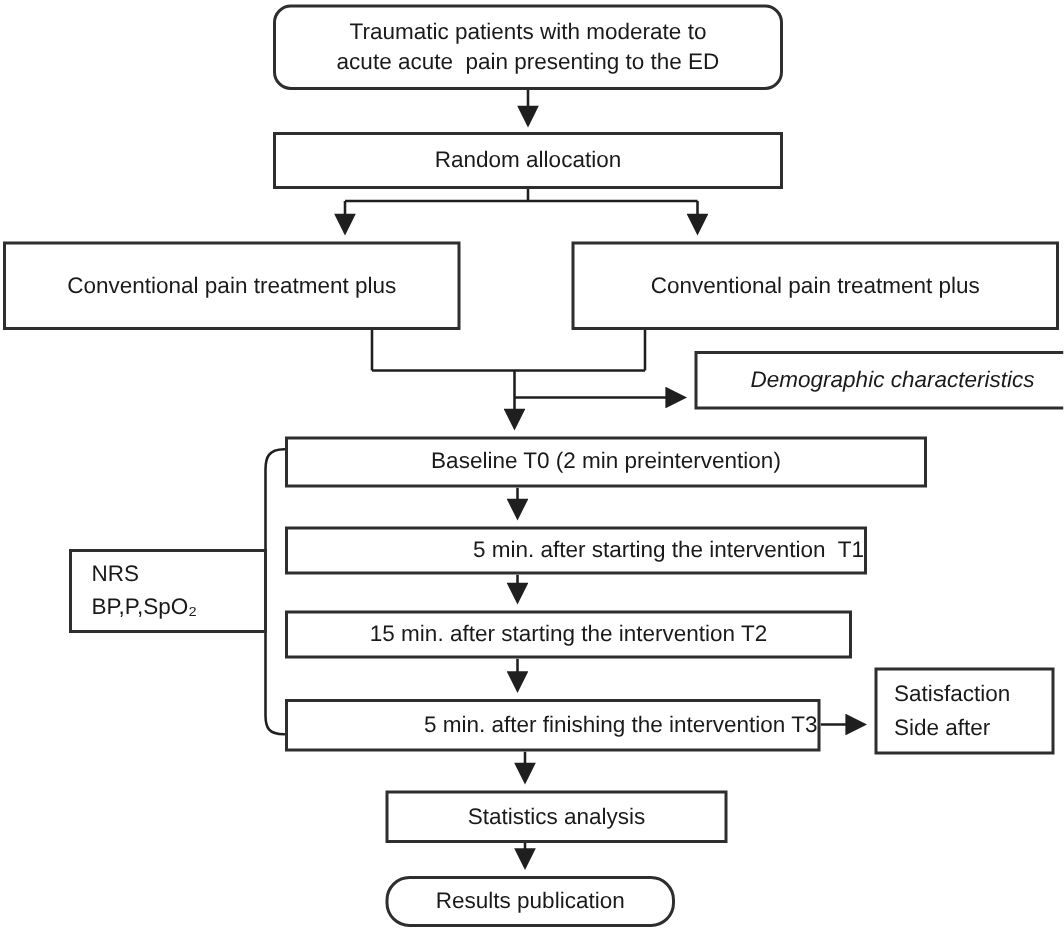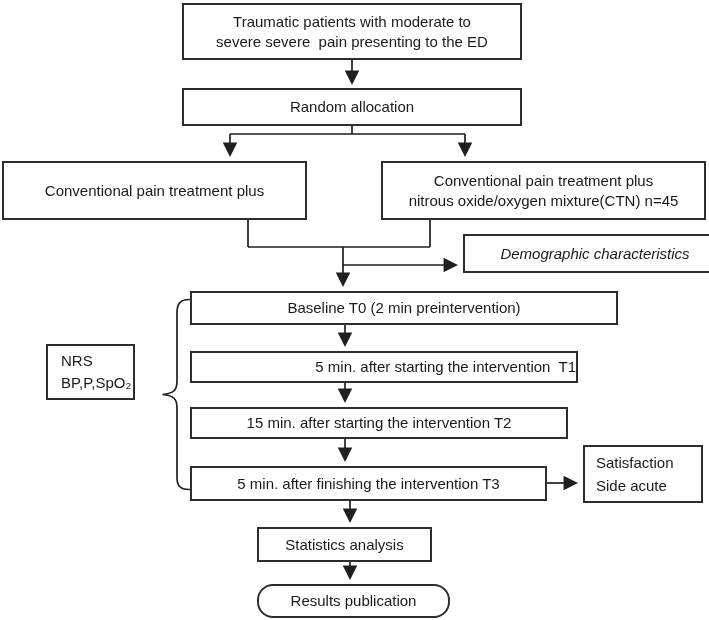--- a/index.html
+++ b/index.html
@@ -41,69 +41,68 @@
       <path d="M345 325 V345" marker-end="url(#arr)"></path>
       <path d="M345 383 V401" marker-end="url(#arr)"></path>
       <path d="M345 439 V460" marker-end="url(#arr)"></path>
       <path d="M547 483 H576" marker-end="url(#arr)"></path>
       <path d="M350 501 V521" marker-end="url(#arr)"></path>
       <path d="M350 562 V578" marker-end="url(#arr)"></path>
       <path stroke-linecap="round" d="M189.5 299.5 C179 299.5 177 305 177 313 L177 381 C177 390 174 393.5 162.5 394.5 C174 395.5 177 399 177 408 L177 477 C177 485 179 489.5 189.5 489.5"></path>
     </g>
   </svg>
 
-  <div class="box" style="left:182px; top:3px; width:340px; height:57px;">
+  <div class="box" style="left:182px; top:3px; width:340px; height:57px;border-radius:12px;">
     <span class="line">Traumatic patients with moderate to</span>
-    <span class="line">severe severe  pain presenting to the ED</span>
+    <span class="line">acute acute  pain presenting to the ED</span>
   </div>
 
   <div class="box" style="left:182px; top:88px; width:340px; height:38px;">
     <span class="line">Random allocation</span>
   </div>
 
   <div class="box" style="left:2px; top:161px; width:305px; height:59px;">
     <span class="line">Conventional pain treatment plus</span>
   </div>
 
   <div class="box" style="left:381px; top:161px; width:325px; height:59px;">
     <span class="line">Conventional pain treatment plus</span>
-    <span class="line">nitrous oxide/oxygen mixture(CTN) n=45</span>
   </div>
 
   <div class="box" style="left:463px; top:234px; width:264px; height:39px;font-style:italic;">
     <span class="line">Demographic characteristics</span>
   </div>
 
   <div class="box" style="left:190px; top:291px; width:428px; height:34px;">
     <span class="line">Baseline T0 (2 min preintervention)</span>
   </div>
 
   <div class="box" style="left:190px; top:351px; width:388px; height:32px;align-items:flex-end;">
     <span class="line">5 min. after starting the intervention  T1</span>
   </div>
 
   <div class="box" style="left:190px; top:407px; width:378px; height:32px;">
     <span class="line">15 min. after starting the intervention T2</span>
   </div>
 
-  <div class="box" style="left:190px; top:466px; width:357px; height:35px;">
+  <div class="box" style="left:190px; top:466px; width:357px; height:35px;align-items:flex-end;">
     <span class="line">5 min. after finishing the intervention T3</span>
   </div>
 
   <div class="box align-left outcomes-box" style="left:583px; top:445px; width:120px; height:58px;">
     <span class="line">Satisfaction</span>
-    <span class="line">Side acute</span>
+    <span class="line">Side after</span>
   </div>
 
-  <div class="box" style="left:257px; top:527px; width:175px; height:35px;">
+  <div class="box" style="left:257px; top:527px; width:228px; height:35px;">
     <span class="line">Statistics analysis</span>
   </div>
 
   <div class="box" style="left:257px; top:584px; width:193px; height:34px;border-radius:16px;">
     <span class="line">Results publication</span>
   </div>
 
-  <div class="box align-left measures-box" style="left:46px; top:344px; width:89px; height:56px;">
+  <div class="box align-left measures-box" style="left:46px; top:366px; width:132px; height:56px;">
     <span class="line">NRS</span>
     <span class="line">BP,P,SpO₂</span>
   </div>
 
 </div>
 
 </body></html>

